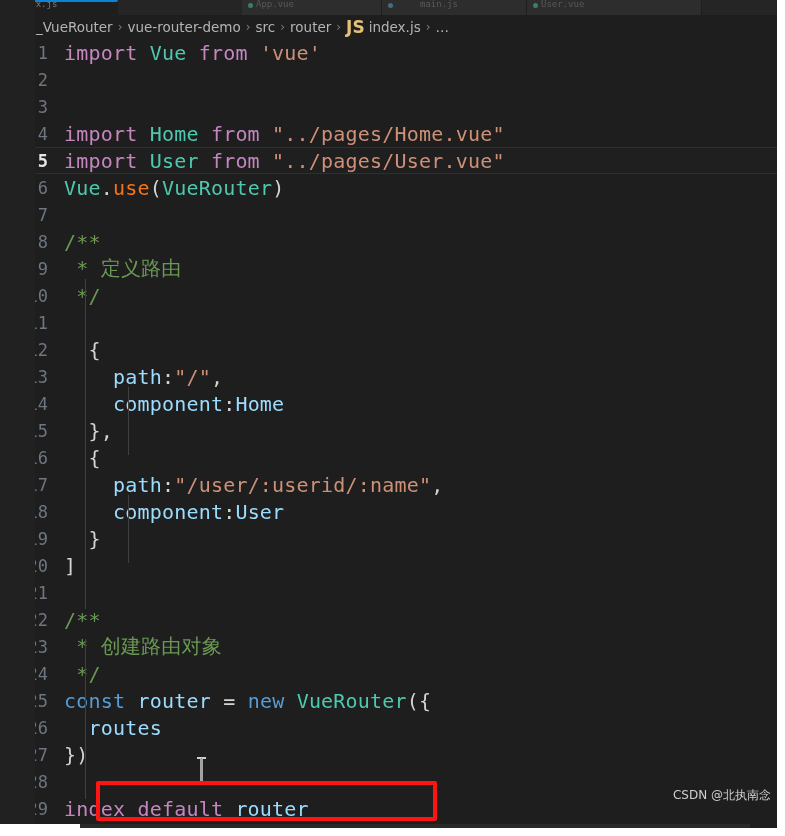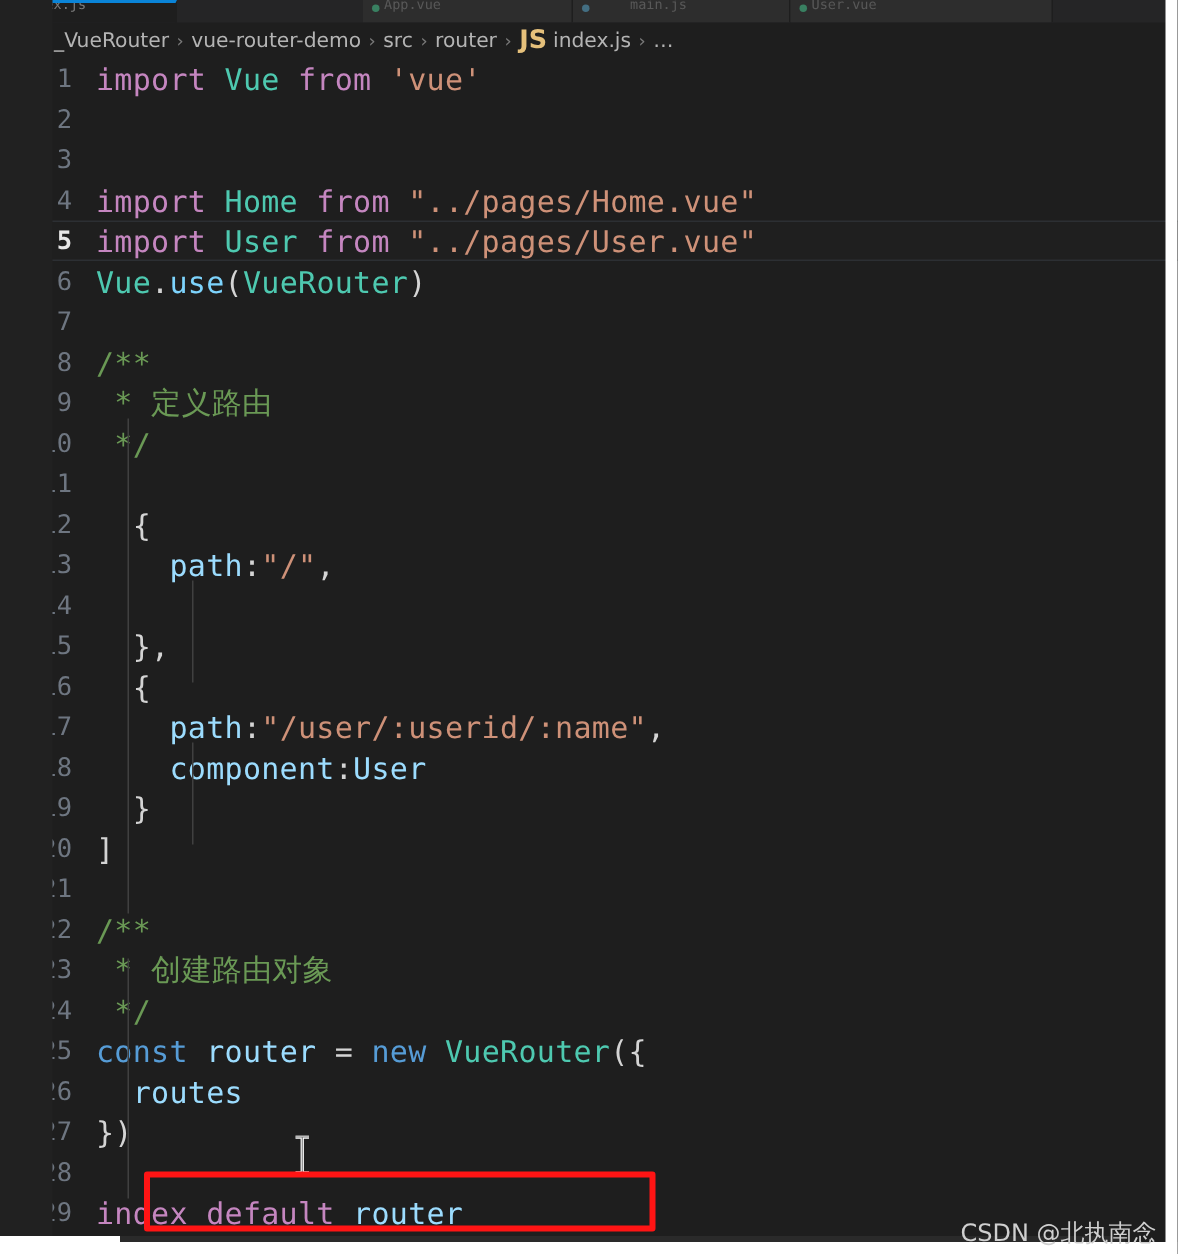--- a/index.html
+++ b/index.html
@@ -140,21 +140,21 @@
     letter-spacing: 0.2px;
   }
 
   
   .kw       { color: #c586c0; }   
   .ident    { color: #9cdcfe; }   
   .str      { color: #ce9178; }   
   .cmt      { color: #6a9955; }   
   .blue     { color: #569cd6; }   
   .type     { color: #4ec9b0; }   
-  .fn       { color: #7dd3fc; }   
+  .fn       { color: #f97316; }   
   .punc     { color: #d4d4d4; }
 
   
   .guide {
     position: absolute;
     width: 1px;
     background: #404040;
     z-index: 2;
   }
 
@@ -170,23 +170,23 @@
     position: absolute;
     border: 4px solid #ff1414;
     border-radius: 2px;
     z-index: 9;
     pointer-events: none;
   }
 
   
   .watermark {
     position: absolute;
-    right: 14px; bottom: 3px;
+    right: 14px; bottom: 32px;
     font-family: "DejaVu Sans", sans-serif;
-    font-size: 16px;
+    font-size: 12px;
     color: #cfcfcf;
     z-index: 10;
     white-space: nowrap;
   }
 
   
   .hscroll {
     position: absolute;
     left: 80px; top: 824px;
     width: 670px; height: 5px;
@@ -284,20 +284,21 @@
         <div class="code-row">
           <span class="lineno">12</span>
           <span class="codetext"><span class="punc">  {</span></span>
         </div>
         <div class="code-row">
           <span class="lineno">13</span>
           <span class="codetext"><span class="punc">    </span><span class="ident">path</span><span class="punc">:</span><span class="str">"/"</span><span class="punc">,</span></span>
         </div>
         <div class="code-row">
           <span class="lineno">14</span>
+          <span class="codetext"><span class="punc">    </span><span class="ident">component</span><span class="punc">:</span><span class="ident">Home</span></span>
         </div>
         <div class="code-row">
           <span class="lineno">15</span>
           <span class="codetext"><span class="punc">  },</span></span>
         </div>
         <div class="code-row">
           <span class="lineno">16</span>
           <span class="codetext"><span class="punc">  {</span></span>
         </div>
         <div class="code-row">

